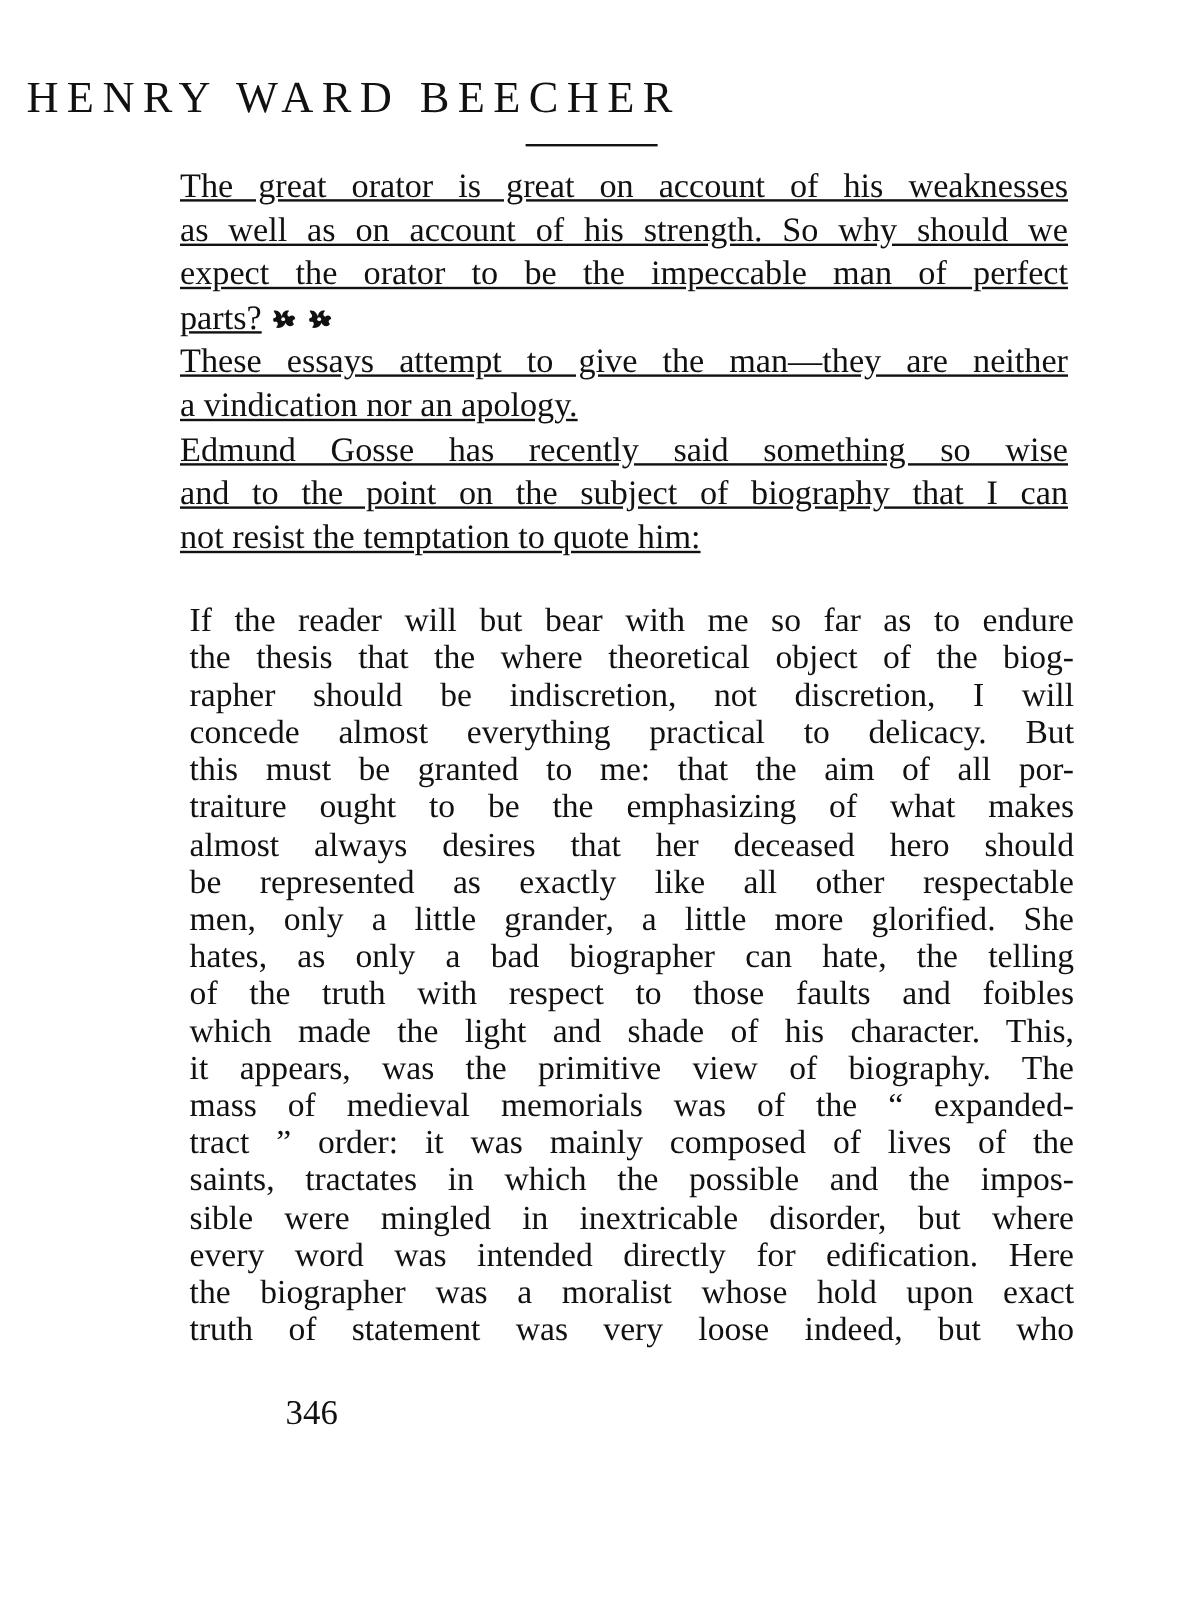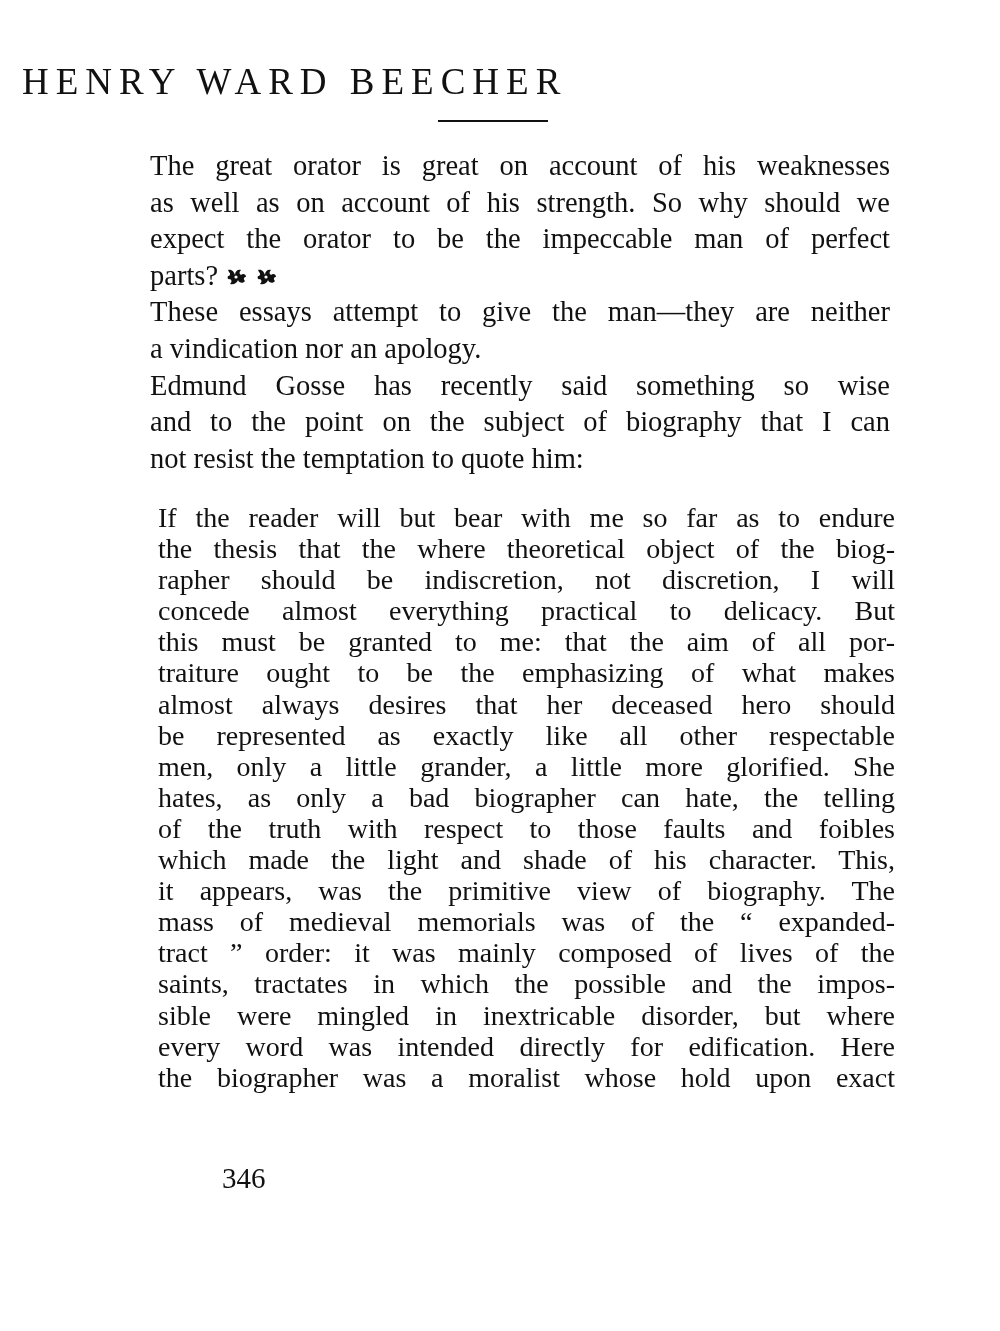--- a/index.html
+++ b/index.html
@@ -30,25 +30,26 @@
     .head-rule {
       position: absolute;
       top: 120px;
       left: 438px;
       width: 110px;
       height: 2px;
       background: #111111;
     }
     .intro {
       position: absolute;
-      top: 148px;
+      top: 138px;
       left: 150px;
       width: 740px;
       font-size: 28.5px;
       line-height: 36.6px;
+      text-decoration: underline;
     }
     .intro .line {
       display: block;
       white-space: nowrap;
       text-align: justify;
       text-align-last: justify;
       height: 36.6px;
     }
     .intro .line.last {
       text-align-last: left;
@@ -71,21 +72,21 @@
     .quote .line {
       display: block;
       white-space: nowrap;
       text-align: justify;
       text-align-last: justify;
       height: 31.1px;
     }
     .page-number {
       position: absolute;
       top: 1160px;
-      left: 222px;
+      left: 238px;
       font-size: 29px;
       line-height: 36px;
     }
   </style>
 </head>
 <body>
 
 <div class="running-head">HENRY WARD BEECHER</div>
 <div class="head-rule"></div>
 
@@ -120,15 +121,16 @@
   <span class="line">hates, as only a bad biographer can hate, the telling</span>
   <span class="line">of the truth with respect to those faults and foibles</span>
   <span class="line">which made the light and shade of his character. This,</span>
   <span class="line">it appears, was the primitive view of biography. The</span>
   <span class="line">mass of medieval memorials was of the “ expanded-</span>
   <span class="line">tract ” order: it was mainly composed of lives of the</span>
   <span class="line">saints, tractates in which the possible and the impos-</span>
   <span class="line">sible were mingled in inextricable disorder, but where</span>
   <span class="line">every word was intended directly for edification. Here</span>
   <span class="line">the biographer was a moralist whose hold upon exact</span>
+  <span class="line">truth of statement was very loose indeed, but who</span>
 </div>
 
 <div class="page-number">346</div>
 
 </body></html>

